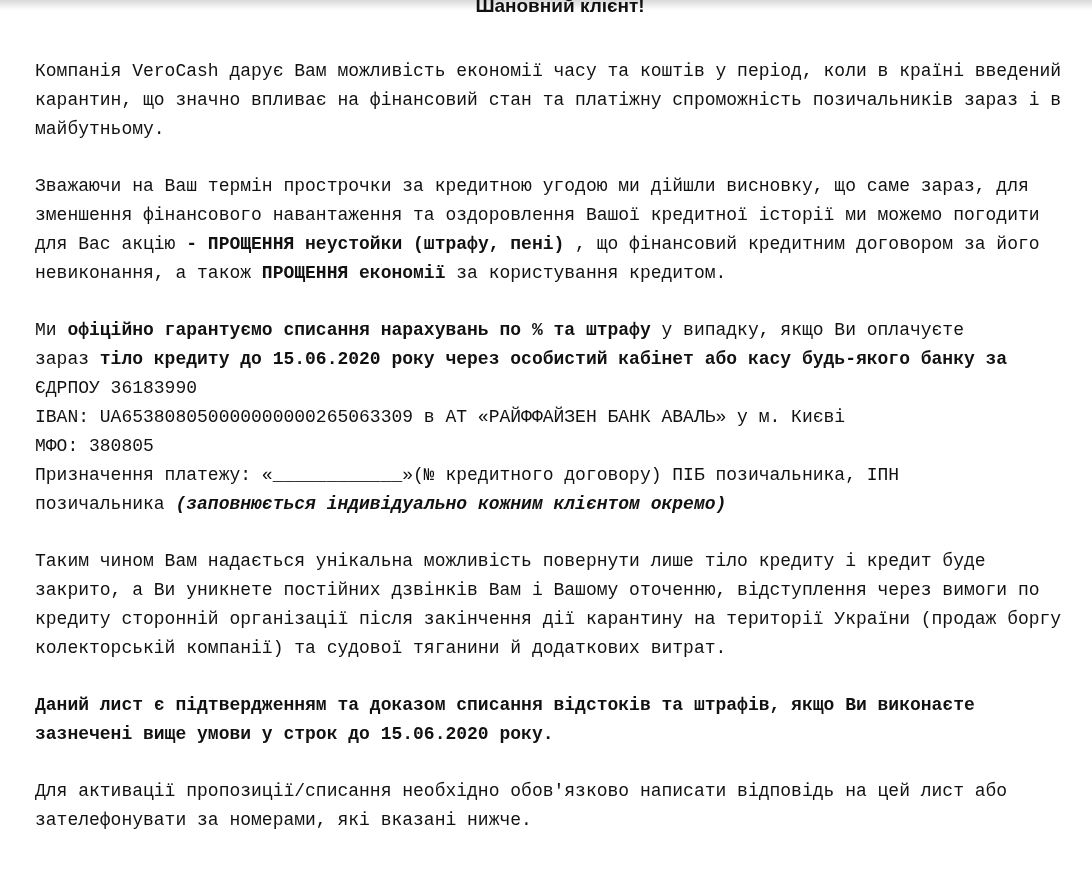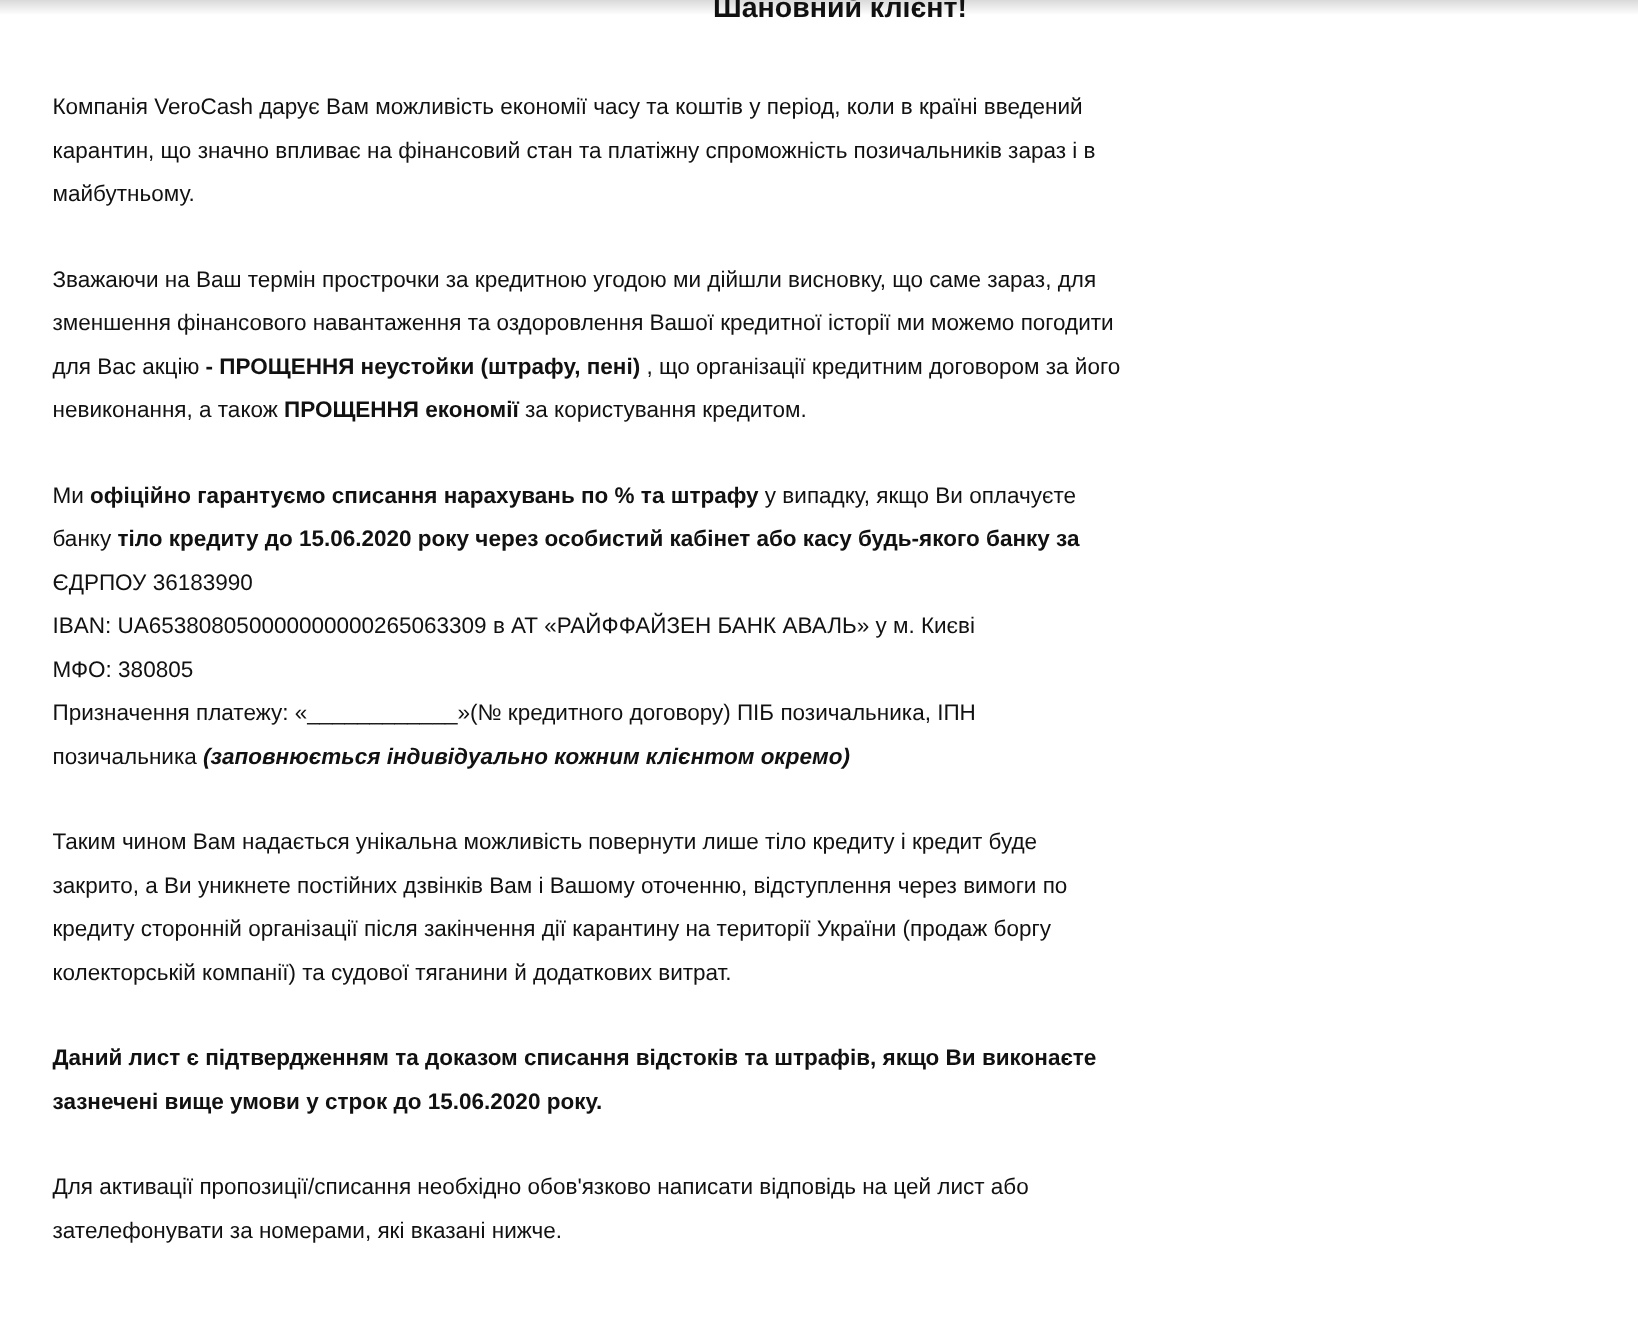--- a/index.html
+++ b/index.html
@@ -31,24 +31,25 @@
     }
     .greeting {
       text-align: center;
       font-weight: bold;
       font-size: 19px;
       line-height: 29px;
       margin: 0 0 0 0;
       padding-left: 10px;
     }
     .para {
-      font-size: 15px;
+      font-size: 18px;
       line-height: 29px;
       margin: 0;
       white-space: nowrap;
+      font-family: Liberation Mono, monospace;
     }
     .line { display: block; }
     .gap { height: 28px; }
     .gap-first { height: 37px; }
     b { font-weight: bold; }
     .bi { font-weight: bold; font-style: italic; }
     .cutoff {
       position: absolute;
       left: 35px;
       top: 884px;
@@ -80,29 +81,29 @@
     <span class="line">Компанія VeroCash дарує Вам можливість економії часу та коштів у період, коли в країні введений</span>
     <span class="line">карантин, що значно впливає на фінансовий стан та платіжну спроможність позичальників зараз і в</span>
     <span class="line">майбутньому.</span>
   </p>
 
   <div class="gap"></div>
 
   <p class="para">
     <span class="line">Зважаючи на Ваш термін прострочки за кредитною угодою ми дійшли висновку, що саме зараз, для</span>
     <span class="line">зменшення фінансового навантаження та оздоровлення Вашої кредитної історії ми можемо погодити</span>
-    <span class="line"><span>для Вас акцію </span><b>- ПРОЩЕННЯ неустойки (штрафу, пені)</b><span> , що організації кредитним договором за його</span></span>
+    <span class="line"><span>для Вас акцію </span><b>- ПРОЩЕННЯ неустойки (штрафу, пені)</b><span> , що фінансовий кредитним договором за його</span></span>
     <span class="line"><span>невиконання, а також </span><b>ПРОЩЕННЯ економії</b><span> за користування кредитом.</span></span>
   </p>
 
   <div class="gap"></div>
 
   <p class="para">
     <span class="line"><span>Ми </span><b>офіційно гарантуємо списання нарахувань по % та штрафу</b><span> у випадку, якщо Ви оплачуєте</span></span>
-    <span class="line"><span>банку </span><b>тіло кредиту до 15.06.2020 року через особистий кабінет або касу будь-якого банку за</b></span>
+    <span class="line"><span>зараз </span><b>тіло кредиту до 15.06.2020 року через особистий кабінет або касу будь-якого банку за</b></span>
     <span class="line">ЄДРПОУ 36183990</span>
     <span class="line">IBAN: UA653808050000000000265063309 в АТ «РАЙФФАЙЗЕН БАНК АВАЛЬ» у м. Києві</span>
     <span class="line">МФО: 380805</span>
     <span class="line">Призначення платежу: «____________»(№ кредитного договору) ПІБ позичальника, ІПН</span>
     <span class="line"><span>позичальника </span><span class="bi">(заповнюється індивідуально кожним клієнтом окремо)</span></span>
   </p>
 
   <div class="gap"></div>
 
   <p class="para">

